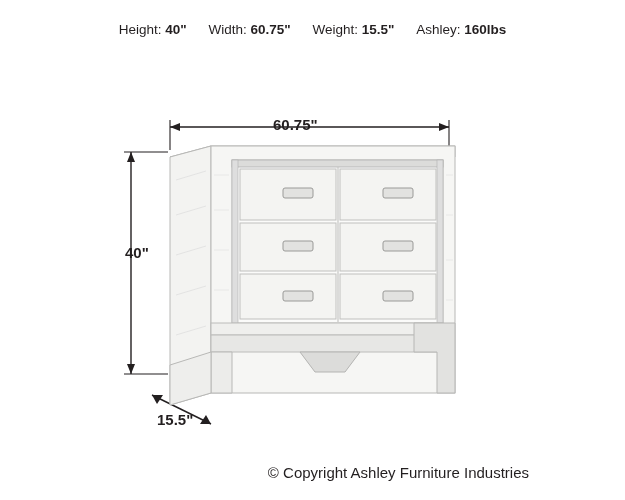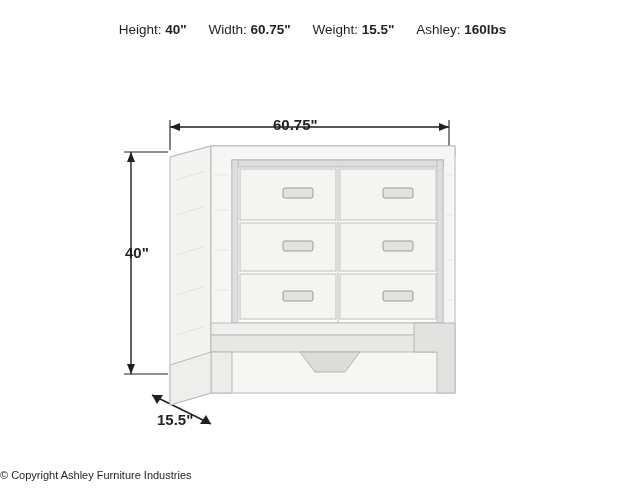--- a/index.html
+++ b/index.html
@@ -66,22 +66,22 @@
     top: 411px;
     left: 157px;
   }
 
   
   .copyright {
     position: absolute;
     bottom: 19px;
     left: 0;
     width: 529px;
-    text-align: left;
-    font-size: 11px;
+    text-align: right;
+    font-size: 15px;
     color: #231f20;
   }
 
   svg { display: block; }
   .fig-svg {
     position: absolute;
     top: 0;
     left: 0;
   }
 </style>

